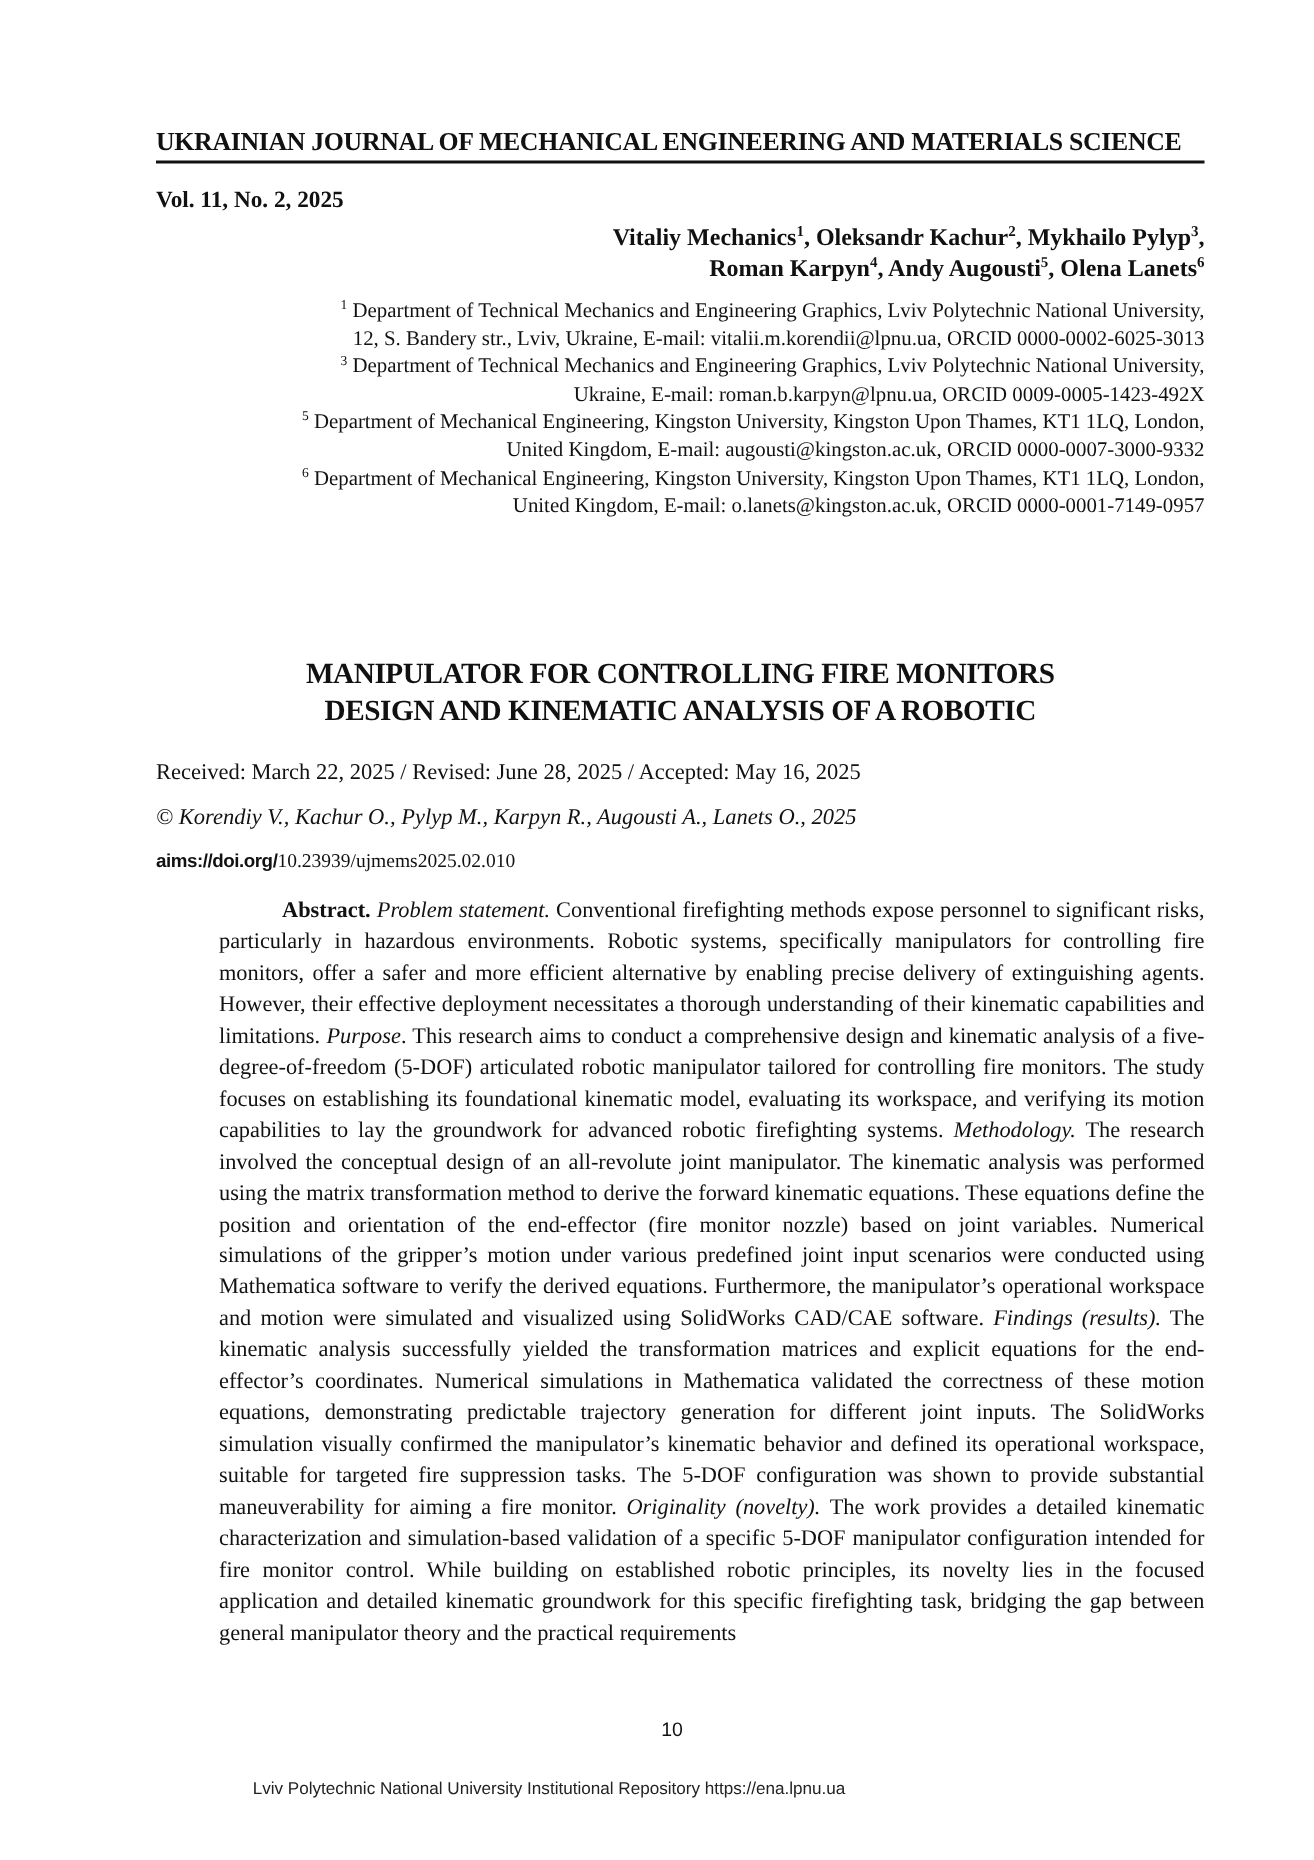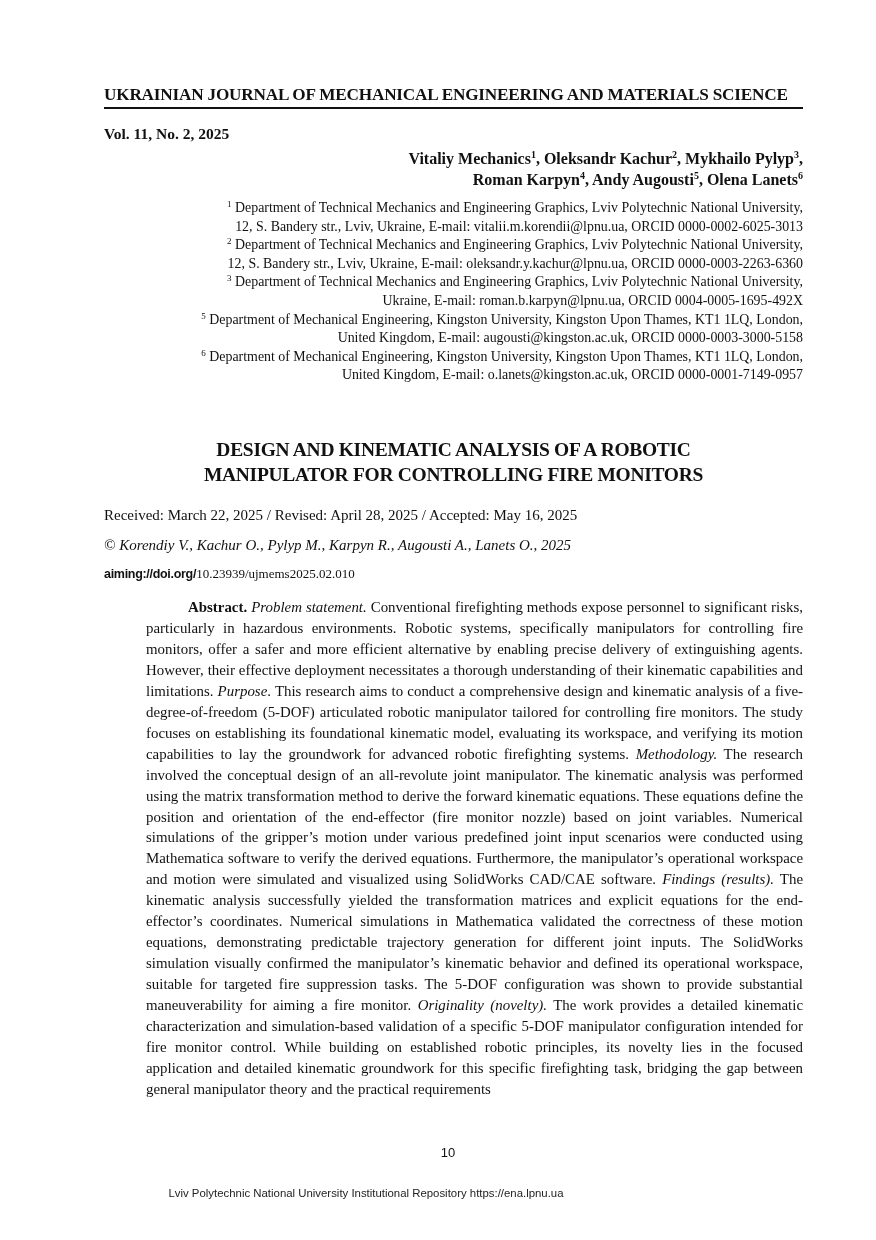--- a/index.html
+++ b/index.html
@@ -165,46 +165,42 @@
     <span><span>Vitaliy Mechanics</span><sup>1</sup><span>, </span></span><span><span>Oleksandr Kachur</span><sup>2</sup><span>, </span></span><span><span>Mykhailo Pylyp</span><sup>3</sup><span>,</span></span><br>
     <span><span>Roman Karpyn</span><sup>4</sup><span>, </span></span><span><span>Andy Augousti</span><sup>5</sup><span>, </span></span><span><span>Olena Lanets</span><sup>6</sup></span>
   </div>
 
   <div class="affiliations">
     <p class="affil">
       <span class="l1"><sup>1</sup> <span>Department of Technical Mechanics and Engineering Graphics, Lviv Polytechnic National University,</span></span>
       <span class="l2">12, S. Bandery str., Lviv, Ukraine, E-mail: vitalii.m.korendii@lpnu.ua, ORCID 0000-0002-6025-3013</span>
     </p>
     <p class="affil">
-      <span class="l1"><sup>2</sup> <span>Department of Technical Mechanics and Engineering Graphics, Lviv Polytechnic National University,</span></span>
-      <span class="l2">12, S. Bandery str., Lviv, Ukraine, E-mail: oleksandr.y.kachur@lpnu.ua, ORCID 0000-0003-2263-6360</span>
-    </p>
-    <p class="affil">
       <span class="l1"><sup>3</sup> <span>Department of Technical Mechanics and Engineering Graphics, Lviv Polytechnic National University,</span></span>
     </p>
     <p class="affil">
-      <span class="l2">Ukraine, E-mail: roman.b.karpyn@lpnu.ua, ORCID 0004-0005-1695-492X</span>
+      <span class="l2">Ukraine, E-mail: roman.b.karpyn@lpnu.ua, ORCID 0009-0005-1423-492X</span>
     </p>
     <p class="affil">
       <span class="l1"><sup>5</sup> <span>Department of Mechanical Engineering, Kingston University, Kingston Upon Thames, KT1 1LQ, London,</span></span>
-      <span class="l2">United Kingdom, E-mail: augousti@kingston.ac.uk, ORCID 0000-0003-3000-5158</span>
+      <span class="l2">United Kingdom, E-mail: augousti@kingston.ac.uk, ORCID 0000-0007-3000-9332</span>
     </p>
     <p class="affil">
       <span class="l1"><sup>6</sup> <span>Department of Mechanical Engineering, Kingston University, Kingston Upon Thames, KT1 1LQ, London,</span></span>
       <span class="l2">United Kingdom, E-mail: o.lanets@kingston.ac.uk, ORCID 0000-0001-7149-0957</span>
     </p>
   </div>
 
   <div class="paper-title">
+    <div>MANIPULATOR FOR CONTROLLING FIRE MONITORS</div>
     <div>DESIGN AND KINEMATIC ANALYSIS OF A ROBOTIC</div>
-    <div>MANIPULATOR FOR CONTROLLING FIRE MONITORS</div>
-  </div>
-
-  <div class="dates">Received: March 22, 2025 / Revised: April 28, 2025 / Accepted: May 16, 2025</div>
+  </div>
+
+  <div class="dates">Received: March 22, 2025 / Revised: June 28, 2025 / Accepted: May 16, 2025</div>
   <div class="copyright">© Korendiy V., Kachur O., Pylyp M., Karpyn R., Augousti A., Lanets O., 2025</div>
-  <div class="doi"><span class="doi-prefix">aiming://doi.org/</span><span>10.23939/ujmems2025.02.010</span></div>
+  <div class="doi"><span class="doi-prefix">aims://doi.org/</span><span>10.23939/ujmems2025.02.010</span></div>
 
   <div class="abstract"><b>Abstract.</b> <i>Problem statement.</i><span> Conventional firefighting methods expose personnel to significant risks, particularly in hazardous environments. Robotic systems, specifically manipulators for controlling fire monitors, offer a safer and more efficient alternative by enabling precise delivery of extinguishing agents. However, their effective deployment necessitates a thorough understanding of their kinematic capabilities and limitations. </span><i>Purpose</i><span>. This research aims to conduct a comprehensive design and kinematic analysis of a five-degree-of-freedom (5-DOF) articulated robotic manipulator tailored for controlling fire monitors. The study focuses on establishing its foundational kinematic model, evaluating its workspace, and verifying its motion capabilities to lay the groundwork for advanced robotic firefighting systems. </span><i>Methodology.</i><span> The research involved the conceptual design of an all-revolute joint manipulator. The kinematic analysis was performed using the matrix transformation method to derive the forward kinematic equations. These equations define the position and orientation of the end-effector (fire monitor nozzle) based on joint variables. Numerical simulations of the gripper’s motion under various predefined joint input scenarios were conducted using Mathematica software to verify the derived equations. Furthermore, the manipulator’s operational workspace and motion were simulated and visualized using SolidWorks CAD/CAE software. </span><i>Findings (results).</i><span> The kinematic analysis successfully yielded the transformation matrices and explicit equations for the end-effector’s coordinates. Numerical simulations in Mathematica validated the correctness of these motion equations, demonstrating predictable trajectory generation for different joint inputs. The SolidWorks simulation visually confirmed the manipulator’s kinematic behavior and defined its operational workspace, suitable for targeted fire suppression tasks. The 5-DOF configuration was shown to provide substantial maneuverability for aiming a fire monitor. </span><i>Originality (novelty).</i><span> The work provides a detailed kinematic characterization and simulation-based validation of a specific 5-DOF manipulator configuration intended for fire monitor control. While building on established robotic principles, its novelty lies in the focused application and detailed kinematic groundwork for this specific firefighting task, bridging the gap between general manipulator theory and the practical requirements</span></div>
 
   <div class="page-number">10</div>
   <div class="footer-repo">Lviv Polytechnic National University Institutional Repository https://ena.lpnu.ua</div>
 
 </div>
 
 </body></html>

